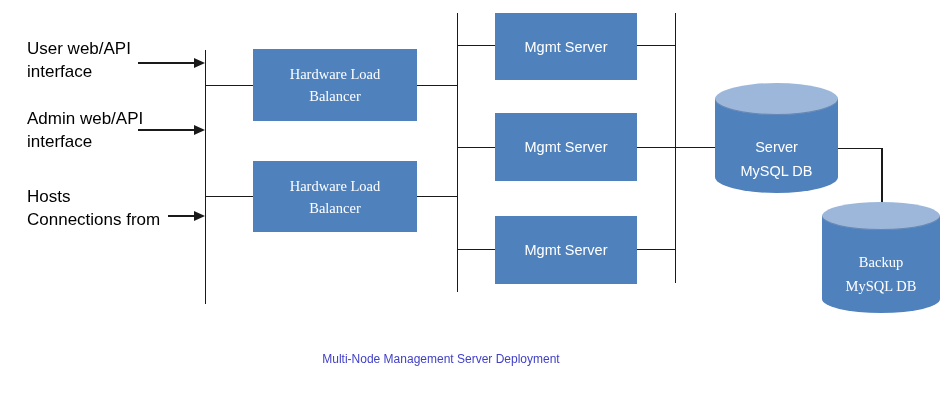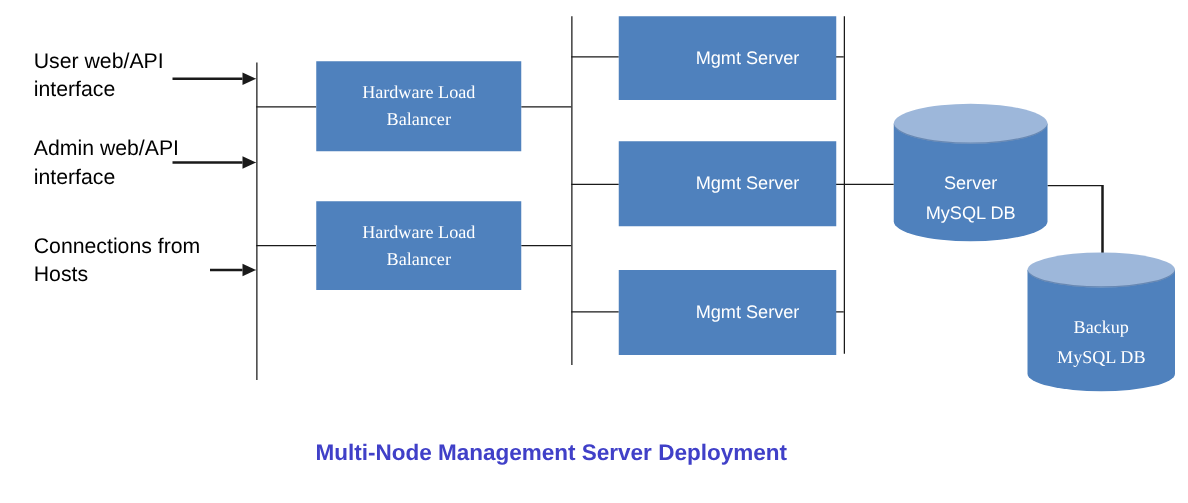--- a/index.html
+++ b/index.html
@@ -38,21 +38,20 @@
   .node {
     position: absolute;
     background: var(--node);
     color: #fff;
     display: flex;
     align-items: center;
     justify-content: center;
     text-align: center;
     font-size: 14.5px;
     line-height: 22px;
-    padding-left: 32px;
   }
   .node.lb { padding: 13px 24px; box-sizing: border-box; font-family: Liberation Serif, serif; }
 
   .cyl { position: absolute; }
   .cyl .cyl-body {
     position: absolute;
     left: 0; right: 0;
     top: var(--ry);
     bottom: 0;
     background: var(--node);
@@ -74,22 +73,22 @@
     font-size: 14.5px;
     line-height: 24px;
   }
 
   .title {
     position: absolute;
     left: 141px;
     top: 352px;
     width: 600px;
     text-align: center;
-    font-weight: bold;
-    font-size: 18px;
+    font-weight: normal;
+    font-size: 12px;
     color: var(--titleColor);
     white-space: nowrap;
   }
 
   
   #lbl-user  { left: 27px; top: 37px; }
   #lbl-admin { left: 27px; top: 107px; }
   #lbl-hosts { left: 27px; top: 185px; }
 
   #arrow-user-shaft  { left: 138px; top: 62.2px;  width: 56px; }
@@ -134,22 +133,22 @@
 
   <div class="lbl" id="lbl-user">
     <div>User web/API</div>
     <div>interface</div>
   </div>
   <div class="lbl" id="lbl-admin">
     <div>Admin web/API</div>
     <div>interface</div>
   </div>
   <div class="lbl" id="lbl-hosts">
+    <div>Hosts</div>
     <div>Connections from</div>
-    <div>Hosts</div>
   </div>
 
   <div class="hline" id="arrow-user-shaft"></div>
   <div class="arrow-head" id="arrow-user-head"></div>
   <div class="hline" id="arrow-admin-shaft"></div>
   <div class="arrow-head" id="arrow-admin-head"></div>
   <div class="hline" id="arrow-hosts-shaft"></div>
   <div class="arrow-head" id="arrow-hosts-head"></div>
 
   <div class="vline" id="bus-inputs"></div>

